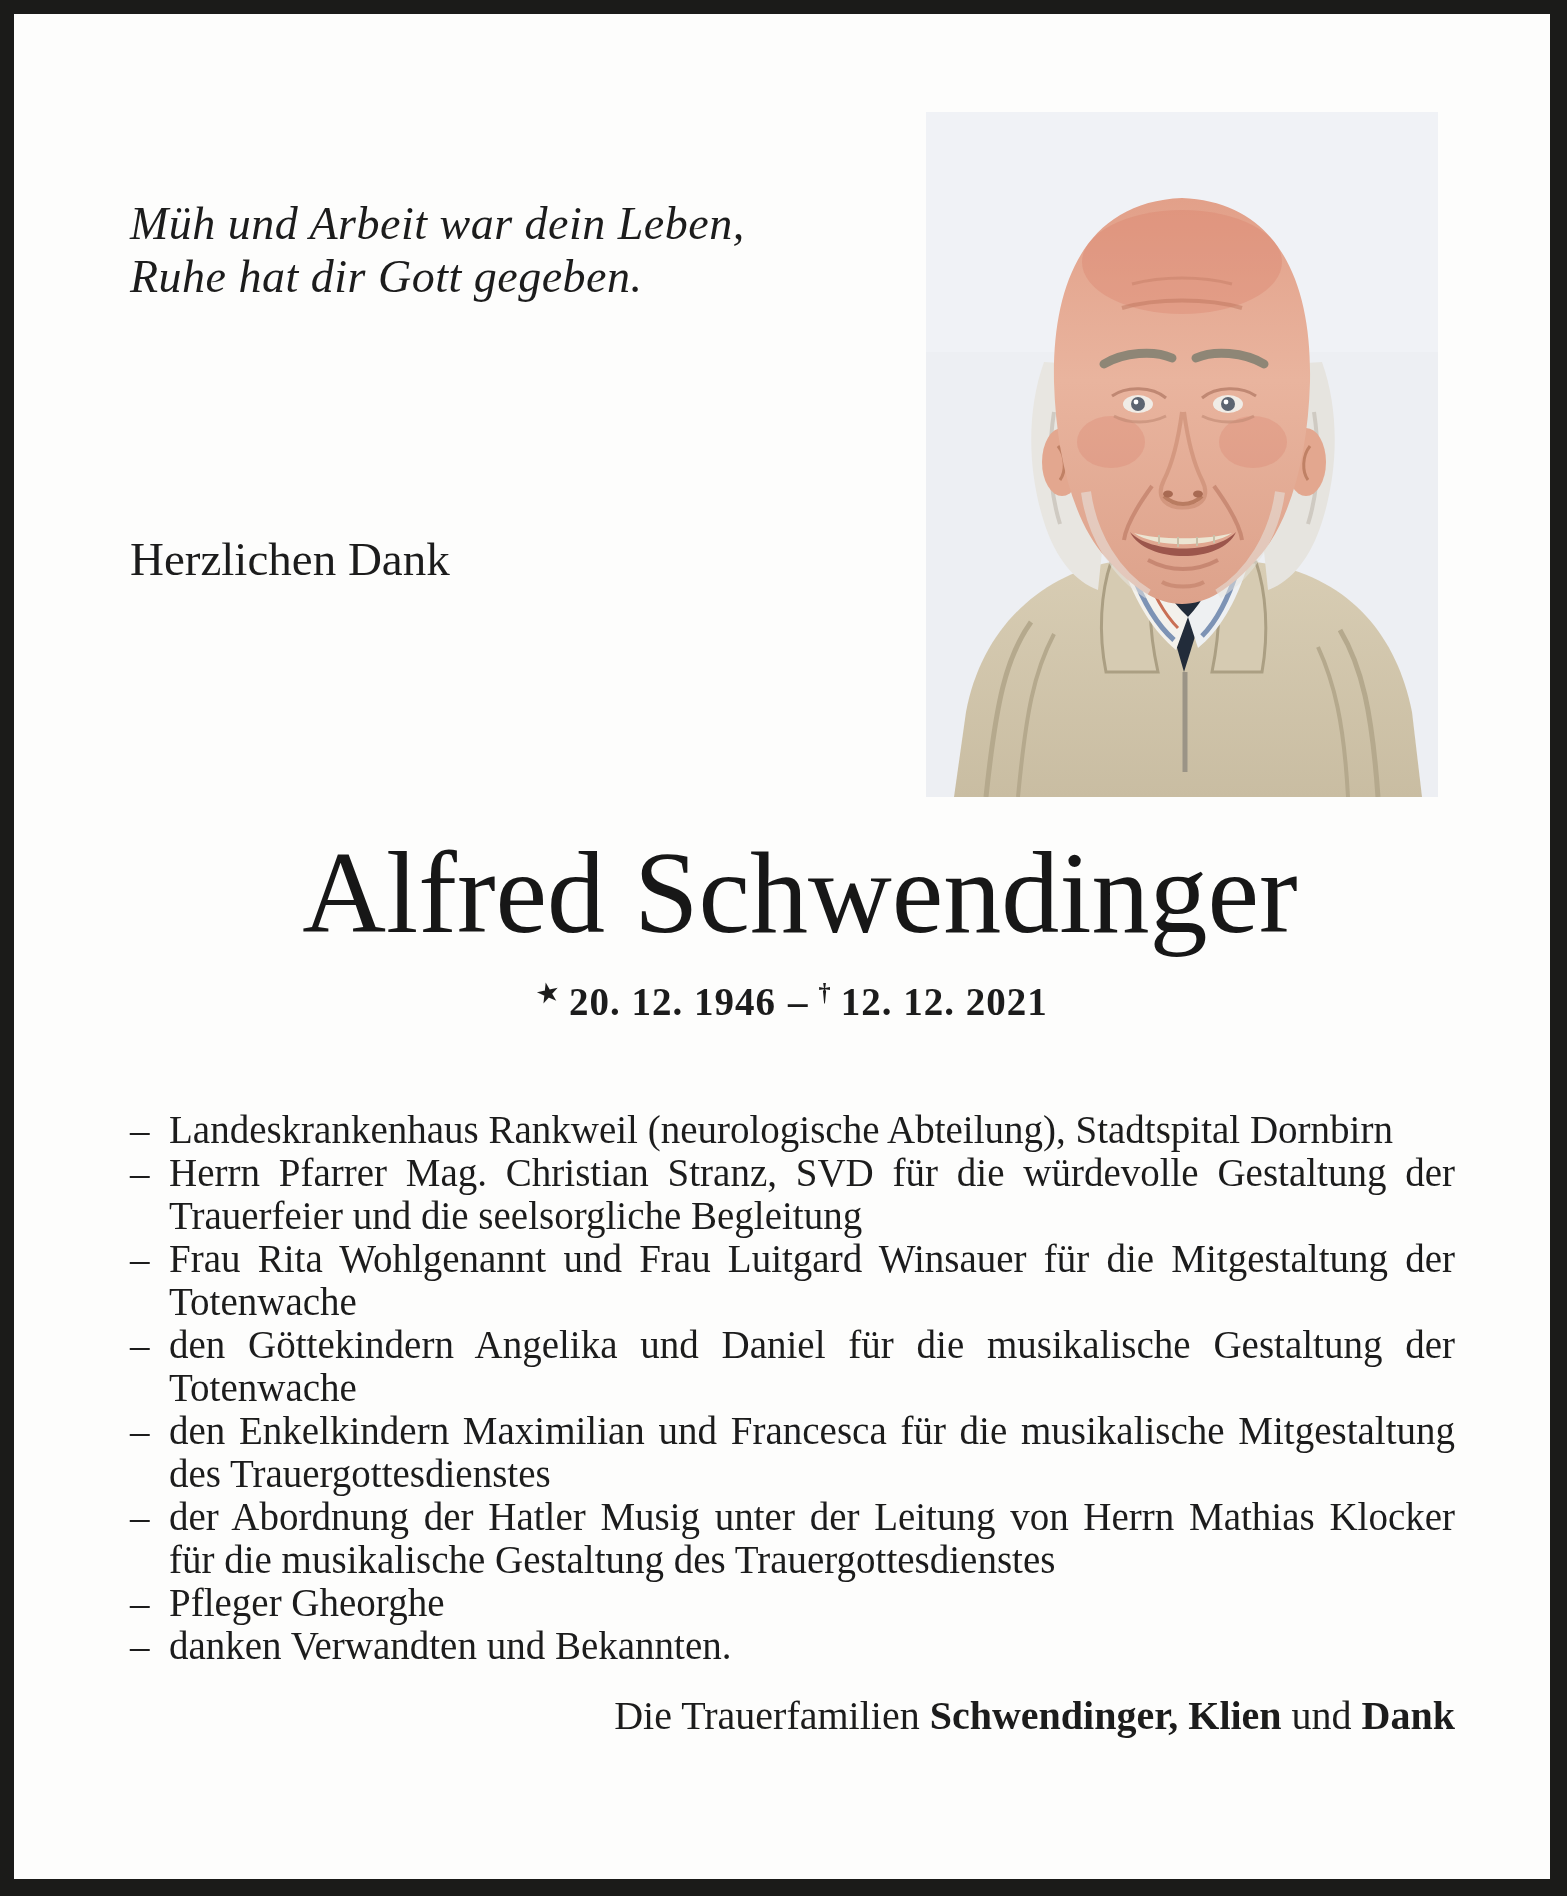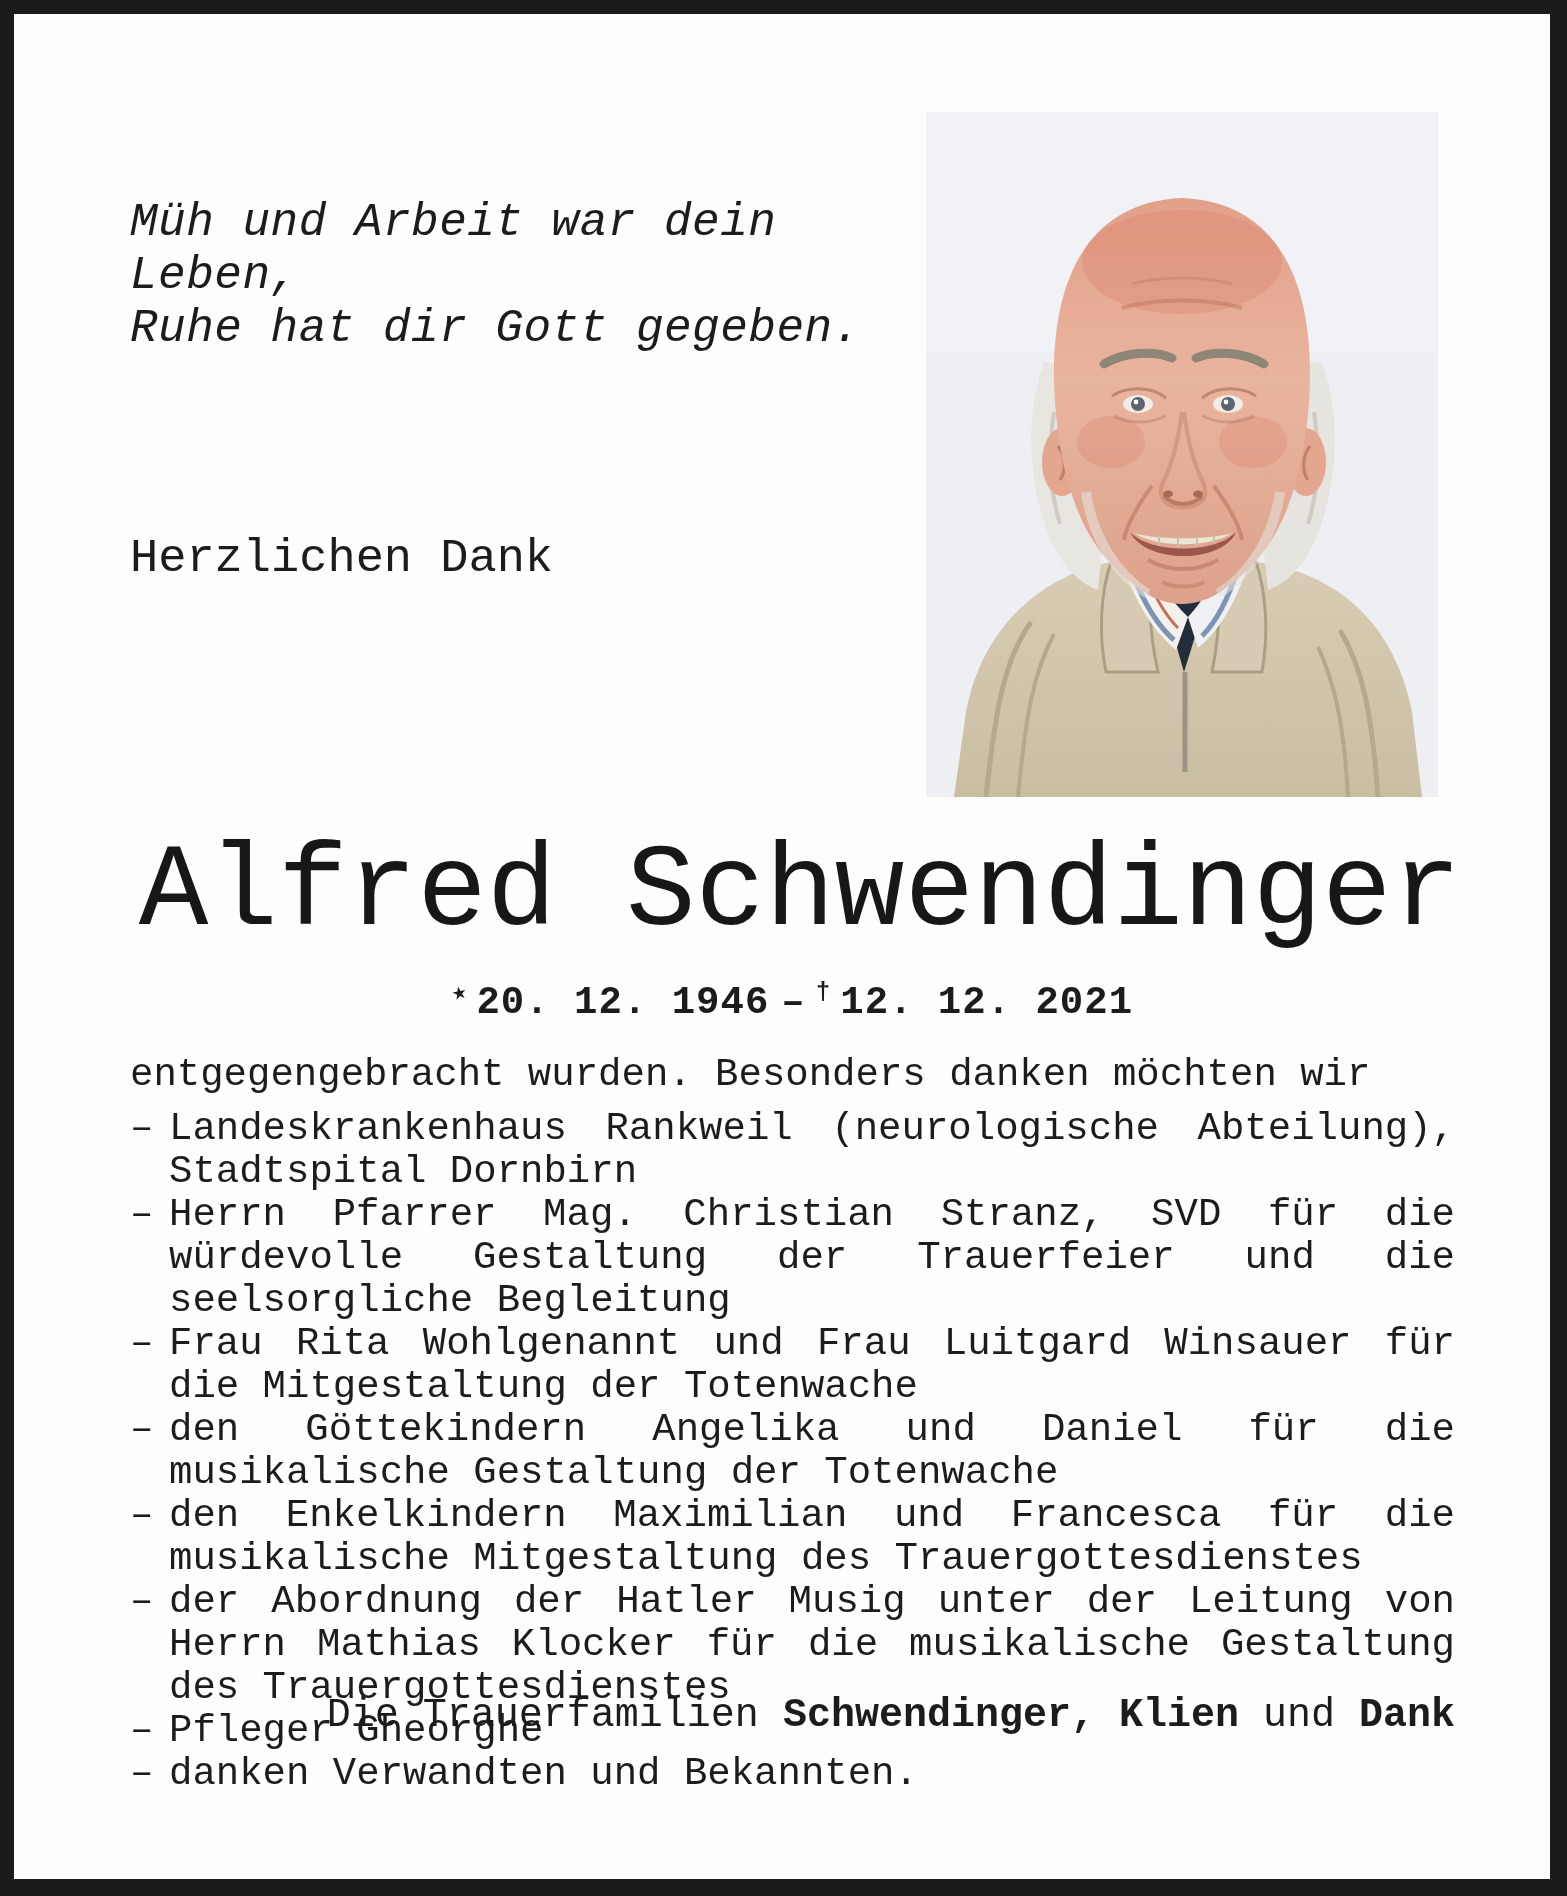--- a/index.html
+++ b/index.html
@@ -4,21 +4,21 @@
 <style>
   html,body{margin:0;padding:0;background:#ffffff;}
   .page{
     position:relative;
     width:1567px;height:1896px;
     box-sizing:border-box;
     background:#fdfdfc;
     border:14px solid #1b1b19;
     border-right-width:17px;
     border-bottom-width:17px;
-    font-family:Liberation Mono, monospace;
+    font-family:Liberation Serif, serif;
     color:#1c1c1c;
     overflow:hidden;
   }
   .abs{position:absolute;}
   .quote{
     left:116px;top:183px;width:740px;
     font-style:italic;
     font-size:46px;line-height:53px;
     letter-spacing:0.5px;
   }
@@ -184,21 +184,20 @@
 
   <div class="abs thanks-heading">Herzlichen Dank</div>
 
 
   <div class="abs deceased-name">Alfred Schwendinger</div>
 
   <div class="abs dates-line">
     <span class="date-sym star-sym">★</span><span>20. 12. 1946</span><span class="date-sep">–</span><span class="date-sym">†</span><span>12. 12. 2021</span>
   </div>
 
-  <div class="abs outro">entgegengebracht wurden. Besonders danken möchten wir</div>
 
   <ul class="abs ack-list">
 
       <li>
         <span class="ack-dash">–</span>
         <span>Landeskrankenhaus Rankweil (neurologische Abteilung), Stadtspital Dornbirn</span>
       </li>
 
       <li>
         <span class="ack-dash">–</span>

